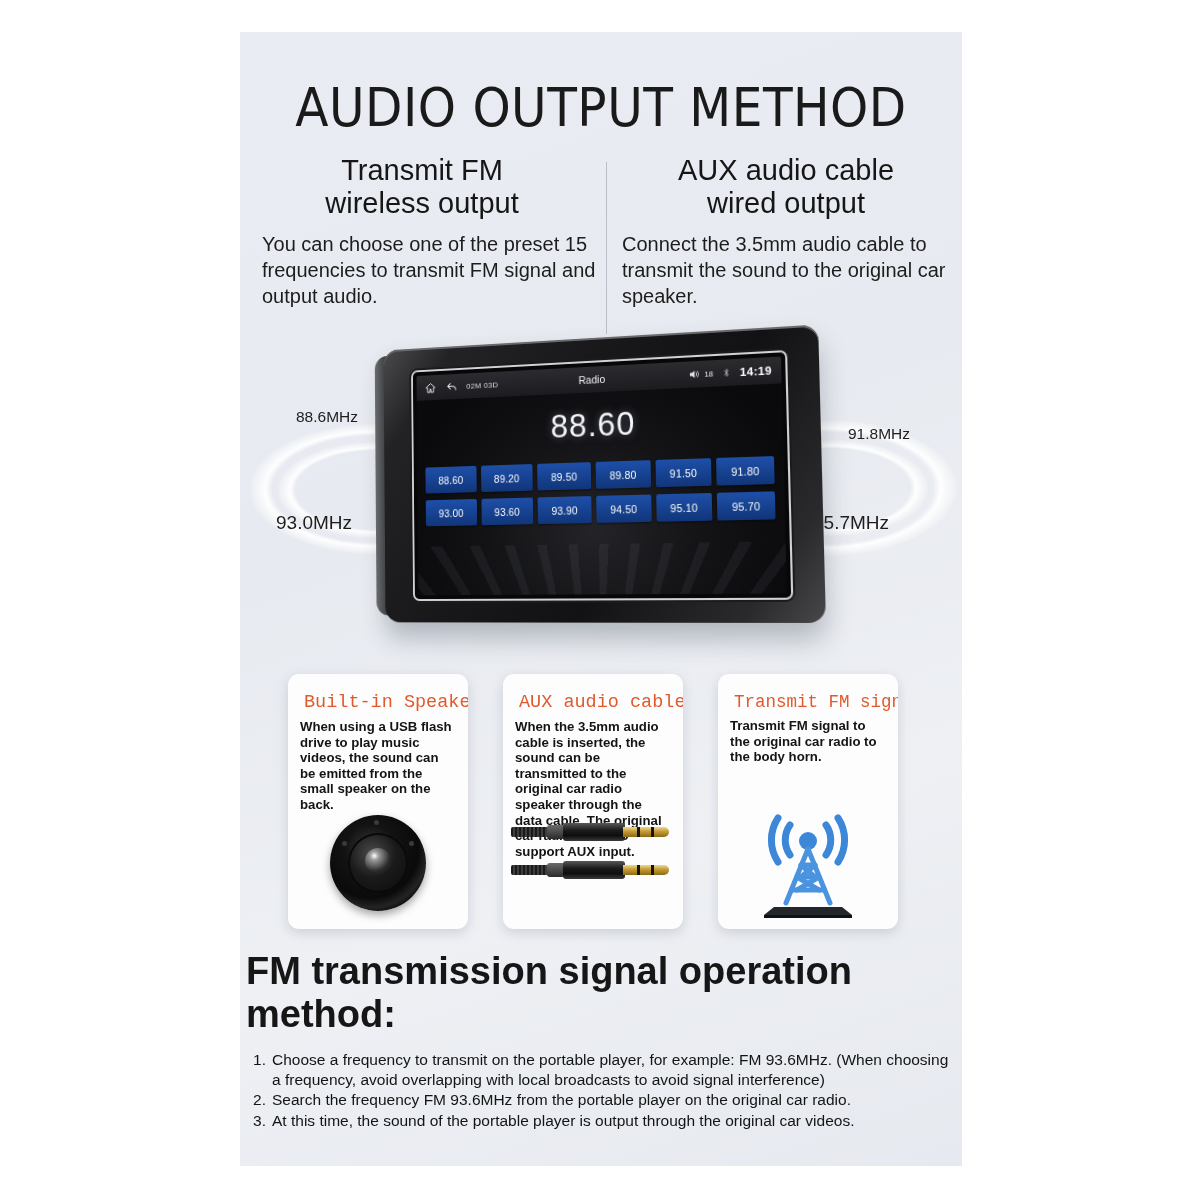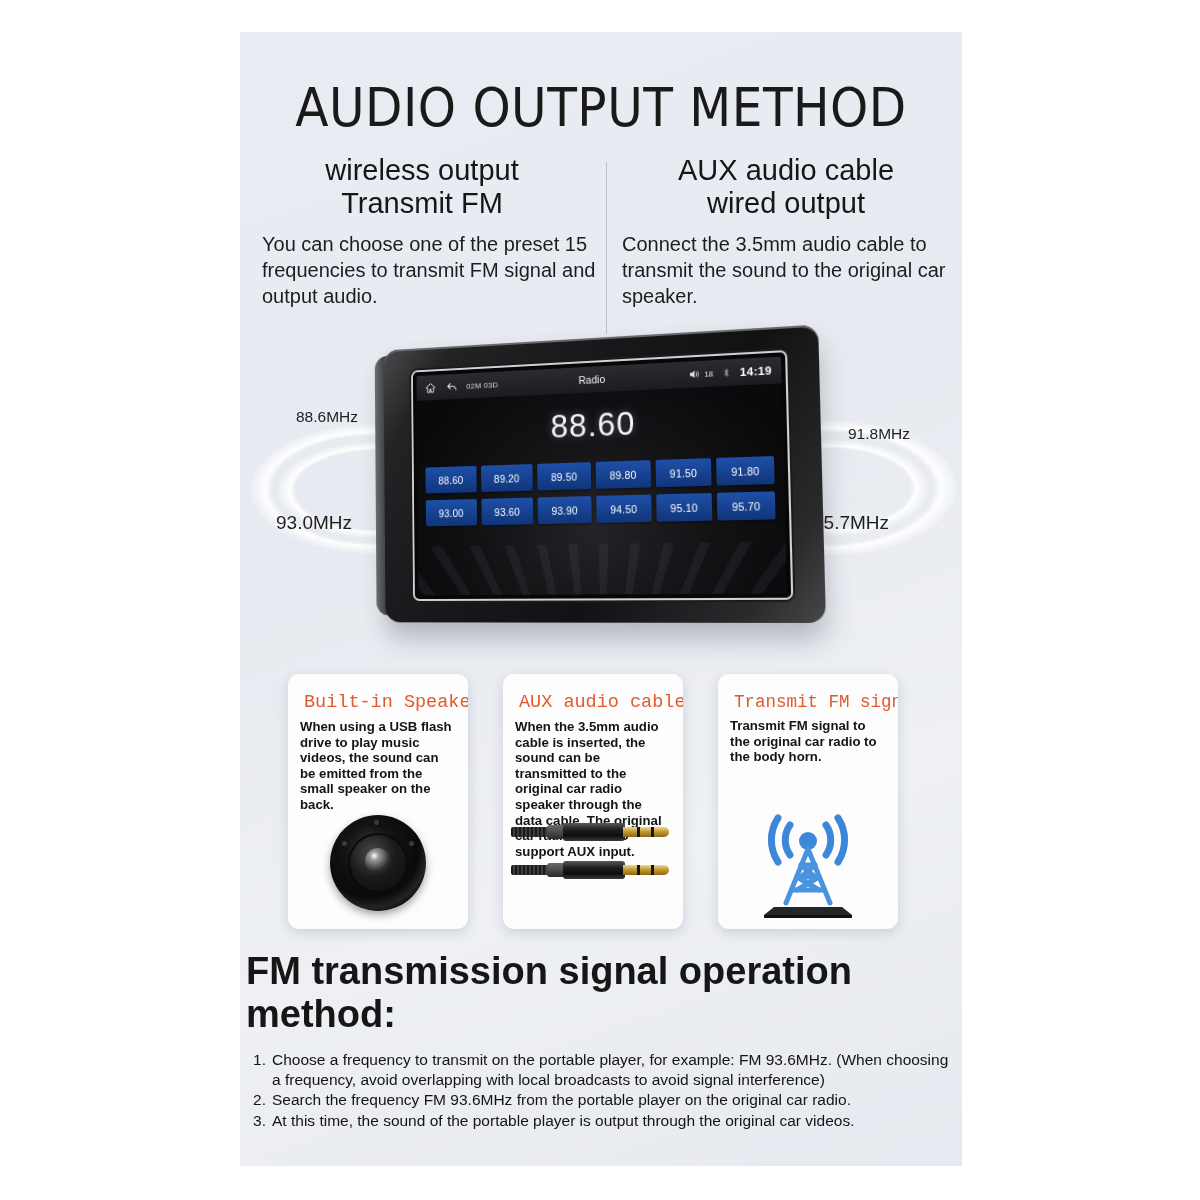--- a/index.html
+++ b/index.html
@@ -195,22 +195,22 @@
 <body>
 
 <div class="page">
   <div class="panel">
 
     <div class="main-title">AUDIO OUTPUT METHOD</div>
 
     <div class="two-col">
       <div class="col left">
         <div class="col-head">
+          <div>Transmit FM</div>
           <div>wireless output</div>
-          <div>Transmit FM</div>
         </div>
         <div class="col-body">You can choose one of the preset 15 frequencies to transmit FM signal and output audio.</div>
       </div>
 
       <div class="col-divider"></div>
 
       <div class="col right">
         <div class="col-head">
           <div>AUX audio cable</div>
           <div>wired output</div>

